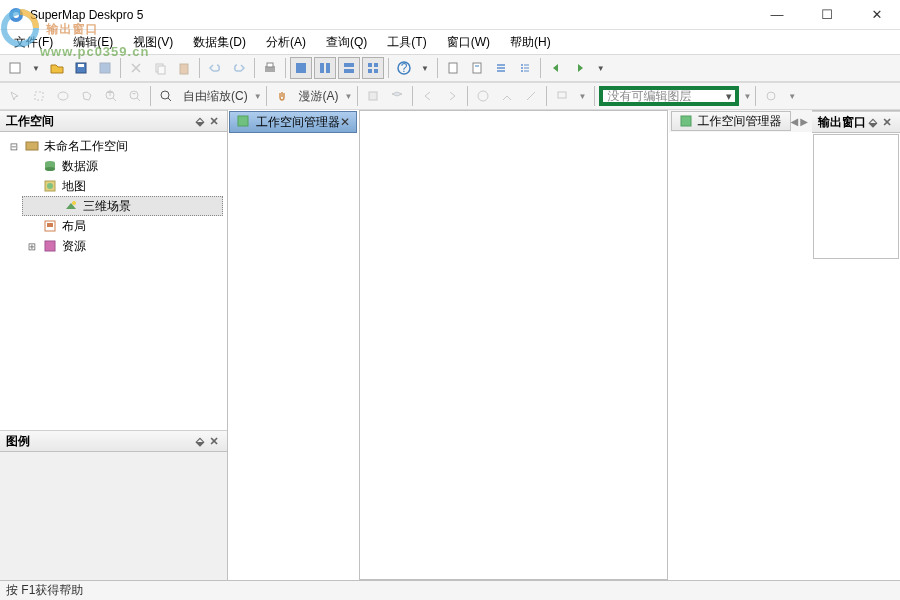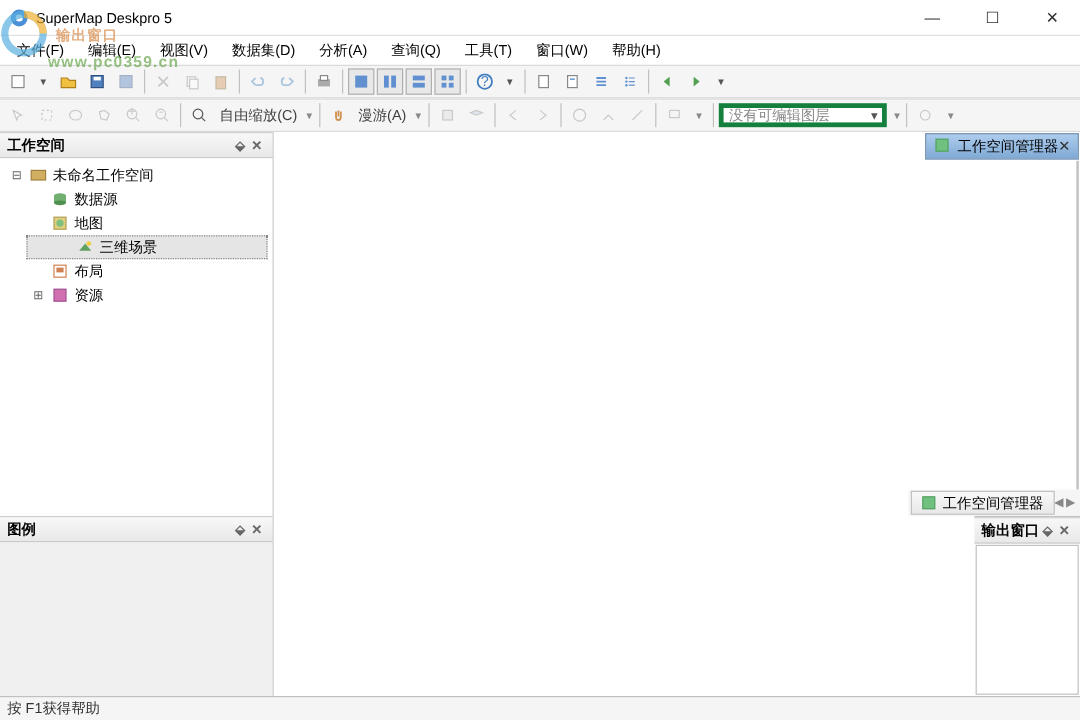--- a/index.html
+++ b/index.html
@@ -25,21 +25,21 @@
 .panel-header .title { flex: 1; }
 .panel-header .pin, .panel-header .close { width: 14px; text-align: center; color: #666; cursor: default; font-size: 11px; }
 .tree { flex: 1; background: #fff; padding: 4px; overflow: auto; }
 .tree-node { display: flex; align-items: center; height: 20px; padding-left: 4px; cursor: default; }
 .tree-node .expander { width: 12px; text-align: center; color: #666; font-size: 10px; }
 .tree-node .node-icon { width: 16px; height: 16px; margin: 0 4px; display: flex; align-items: center; justify-content: center; }
 .tree-node.selected { background: #e5e5e5; border: 1px dotted #888; padding-left: 24px; }
 .tree-children { padding-left: 18px; }
 .legend-panel { height: 150px; display: flex; flex-direction: column; }
 .legend-body { flex: 1; background: #f0f0f0; }
-.right-col { flex: 1; display: flex; flex-direction: column; align-items: flex-end; }
+.right-col { flex: 1; display: flex; flex-direction: row; }
 .doc-tab { height: 22px; background: linear-gradient(#aecdee, #7fa9d4); border: 1px solid #5a7fa8; display: flex; align-items: center; padding: 0 6px; margin: 1px; }
 .doc-tab .tab-icon { width: 16px; height: 16px; margin-right: 4px; }
 .doc-tab .tab-label { flex: 1; color: #000; }
 .doc-tab .tab-close { color: #333; cursor: default; }
 .doc-body { flex: 1; background: #fff; border: 1px solid #c0c0c0; margin: 0 1px; }
 .bottom-tab-row { height: 22px; display: flex; align-items: center; background: #f5f5f5; }
 .bottom-tab { height: 20px; background: linear-gradient(#f8f8f8, #e8e8e8); border: 1px solid #c0c0c0; display: flex; align-items: center; padding: 0 8px; margin-left: 2px; }
 .bottom-tab .tb-icon { width: 14px; margin-right: 4px; }
 .nav-arrows { margin-left: auto; display: flex; gap: 2px; padding-right: 4px; }
 .nav-arrows span { color: #888; font-size: 10px; cursor: default; }

